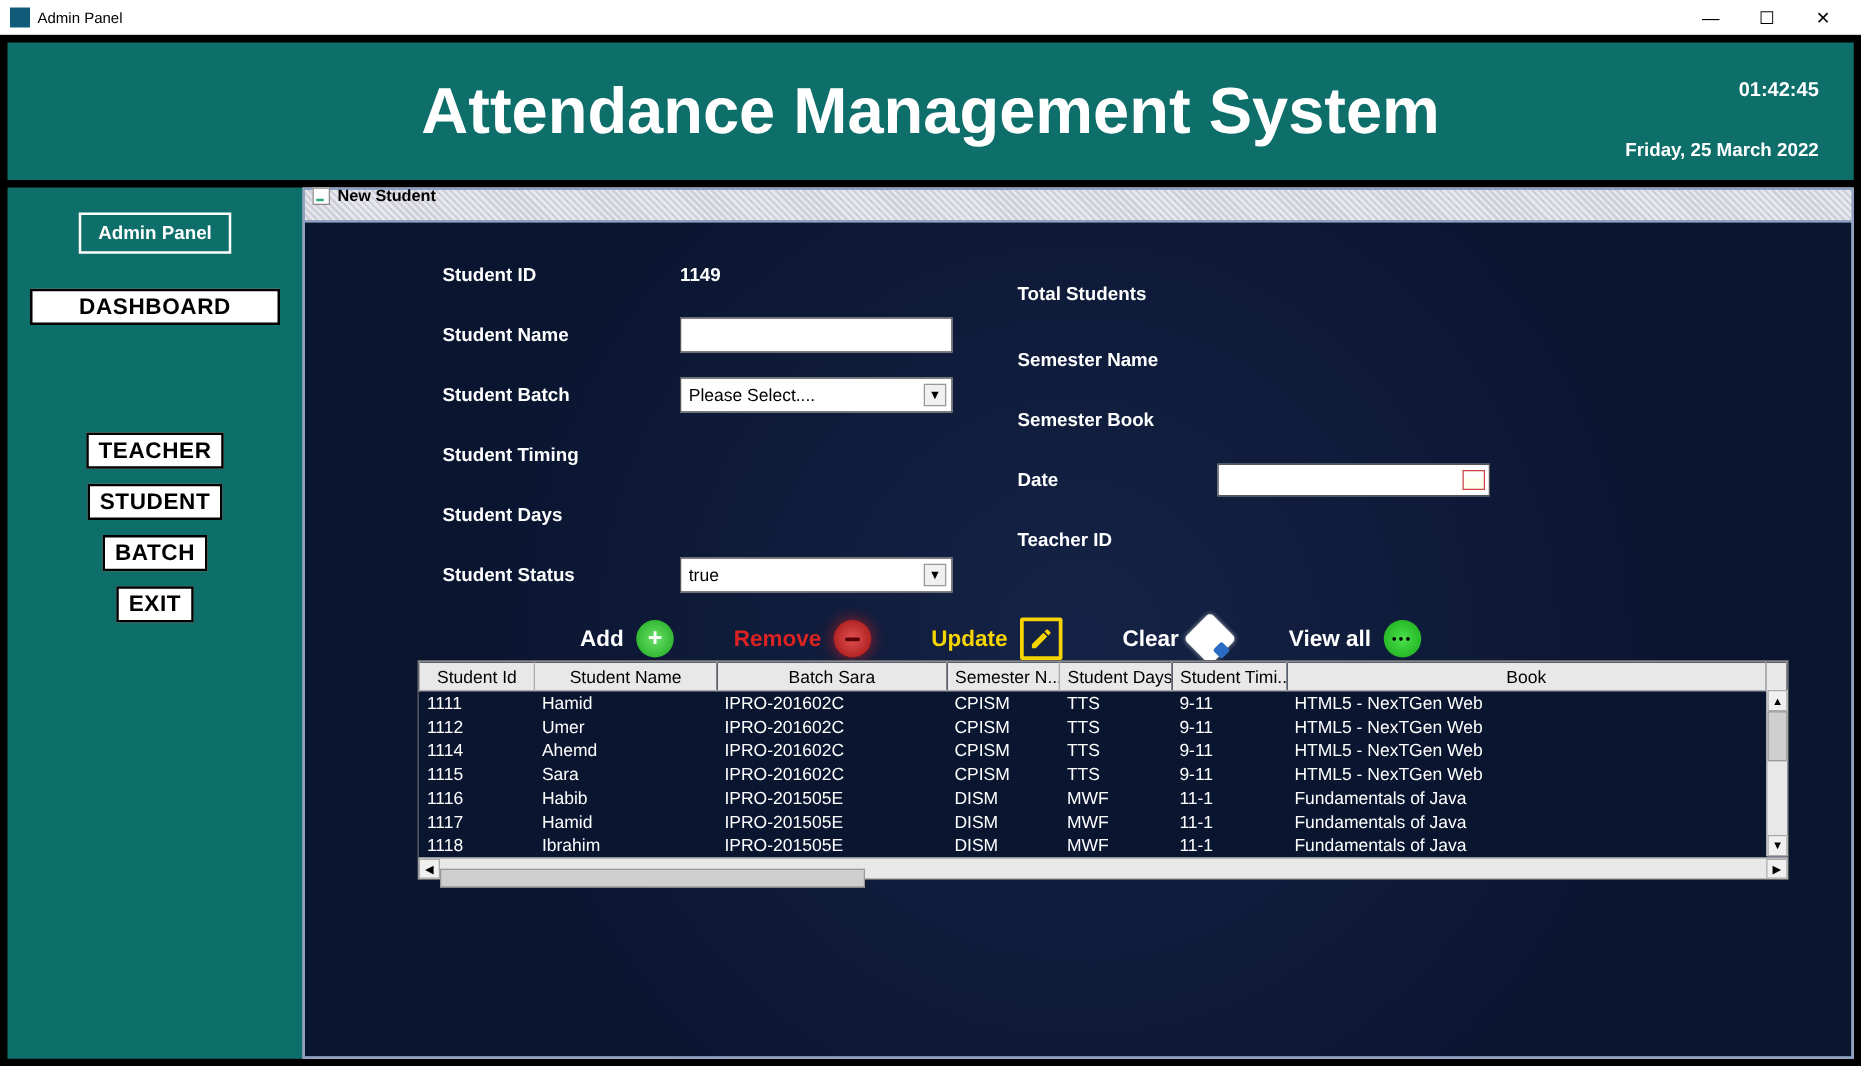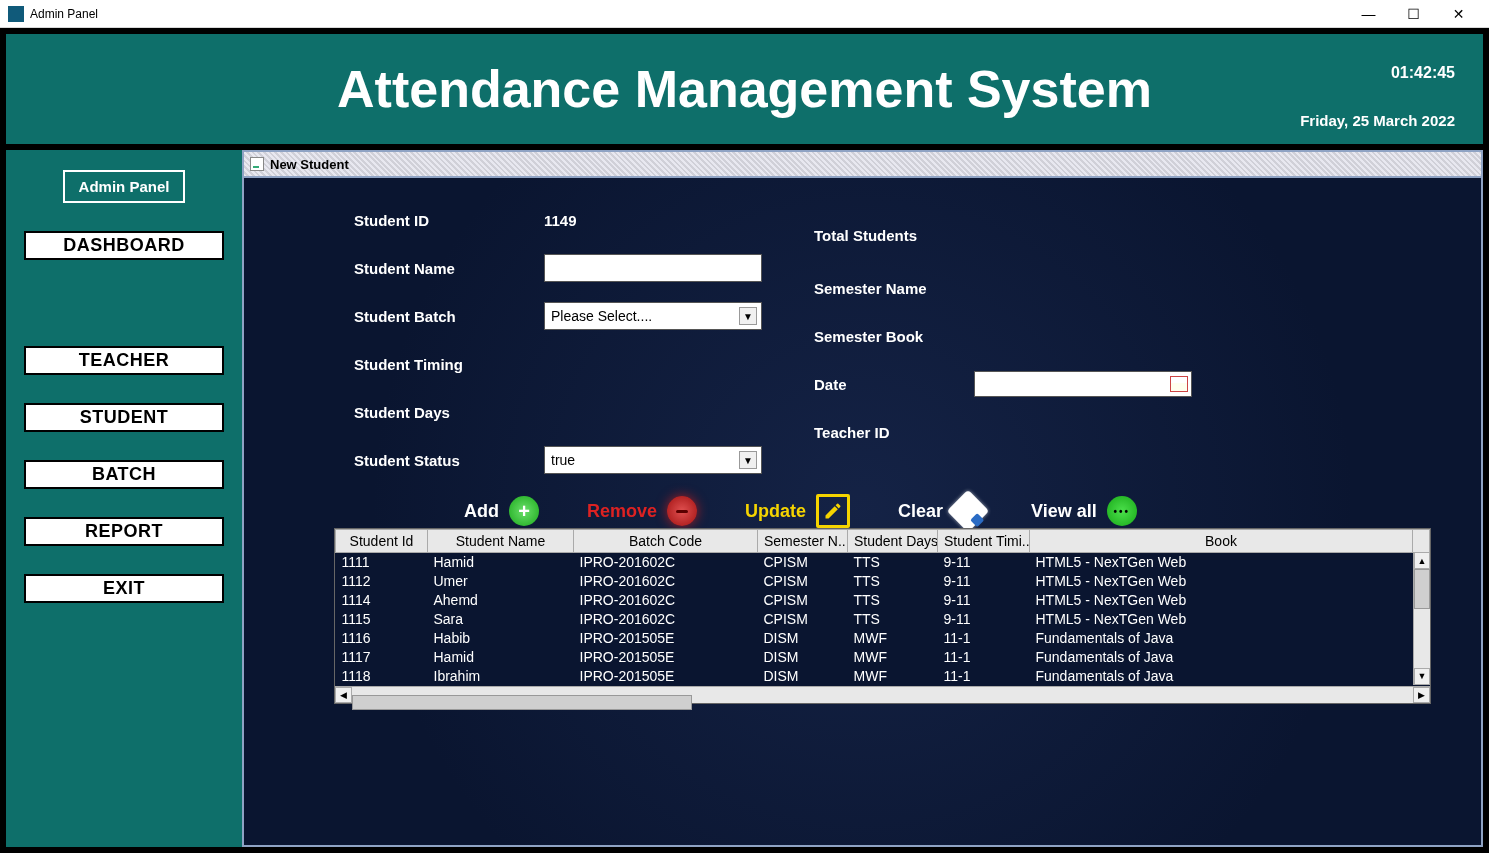--- a/index.html
+++ b/index.html
@@ -24,21 +24,21 @@
 .main { display:flex; height: calc(100% - 116px); margin-top:6px; }
 
 
 .sidebar { width: 236px; background:#0e6f6a; padding: 20px 18px; display:flex; flex-direction:column; gap: 28px; }
 .sidebar .panel-label { color:#fff; border:2px solid #fff; padding:6px 14px; font-size:15px; font-weight:bold; align-self:center; }
 .sidebar .nav-btn { background:#fff; border:2px solid #000; padding:2px 8px; font-size:18px; font-weight:bold; text-align:center; cursor:pointer; letter-spacing:0.5px; }
 .sidebar .spacer { height: 30px; }
 
 
 .content { flex:1; background:#d8d8e0; border:2px solid #8fa3c4; display:flex; flex-direction:column; }
-.inner-titlebar { height: 26px; background: repeating-linear-gradient(45deg,#e8e8f0,#e8e8f0 2px,#d0d0d8 2px,#d0d0d8 4px); display:flex; align-items:center; padding:0 6px; border-bottom:2px solid #8fa3c4; }
+.inner-titlebar { height: 26px; background: repeating-linear-gradient(45deg,#e8e8f0,#e8e8f0 2px,#d0d0d8 2px,#d0d0d8 4px); display:flex; align-items:flex-end; padding:12px 6px; border-bottom:2px solid #8fa3c4; }
 .inner-titlebar .doc-icon { width:14px; height:14px; background:#fff; border:1px solid #888; margin-right:6px; display:inline-block; position:relative; }
 .inner-titlebar .doc-icon::after { content:""; position:absolute; bottom:2px; left:2px; width:6px; height:2px; background:#3a7; }
 .inner-titlebar .t { font-size:13px; font-weight:bold; color:#000; }
 
 .form-area { flex:1; background:#0a1530; background-image: radial-gradient(circle, rgba(40,60,110,0.35) 0%, rgba(10,21,48,0) 70%); padding: 18px 0 10px 0; position:relative; overflow:hidden; }
 
 .form-grid { display:flex; }
 .left-col { width: 560px; padding-left: 110px; }
 .right-col { padding-left: 10px; }
 .frow { display:flex; align-items:center; height: 48px; }
@@ -109,25 +109,24 @@
     <div class="clock">01:42:45</div>
     <div class="date">Friday, 25 March 2022</div>
   </div>
 
   <div class="main">
 
     <div class="sidebar">
       <div class="panel-label">Admin Panel</div>
       <div class="nav-btn"><span>DASHBOARD</span></div>
       <div class="spacer"></div>
-      <div style="display:flex; flex-direction:column; gap:28px;">
+      <div style="display:flex; flex-direction:column; gap:12px;align-items:center;">
         <div class="nav-btn"><span>TEACHER</span></div>
         <div class="nav-btn"><span>STUDENT</span></div>
         <div class="nav-btn"><span>BATCH</span></div>
-        <div class="nav-btn"><span>REPORT</span></div>
         <div class="nav-btn"><span>EXIT</span></div>
       </div>
     </div>
 
     <div class="content">
       <div class="inner-titlebar">
         <span class="doc-icon"></span>
         <span class="t">New Student</span>
       </div>
       <div class="form-area">
@@ -226,21 +225,21 @@
               <col style="width:90px">
               <col style="width:90px">
               <col style="width:92px">
               <col>
               <col style="width:17px">
             </colgroup>
             <thead>
               <tr>
                 <th>Student Id</th>
                 <th>Student Name</th>
-                <th>Batch Code</th>
+                <th>Batch Sara</th>
                 <th>Semester N...</th>
                 <th>Student Days</th>
                 <th>Student Timi...</th>
                 <th>Book</th>
                 <th></th>
               </tr>
             </thead>
             <tbody id="tbody">
                 <tr>
                   <td>1111</td>

